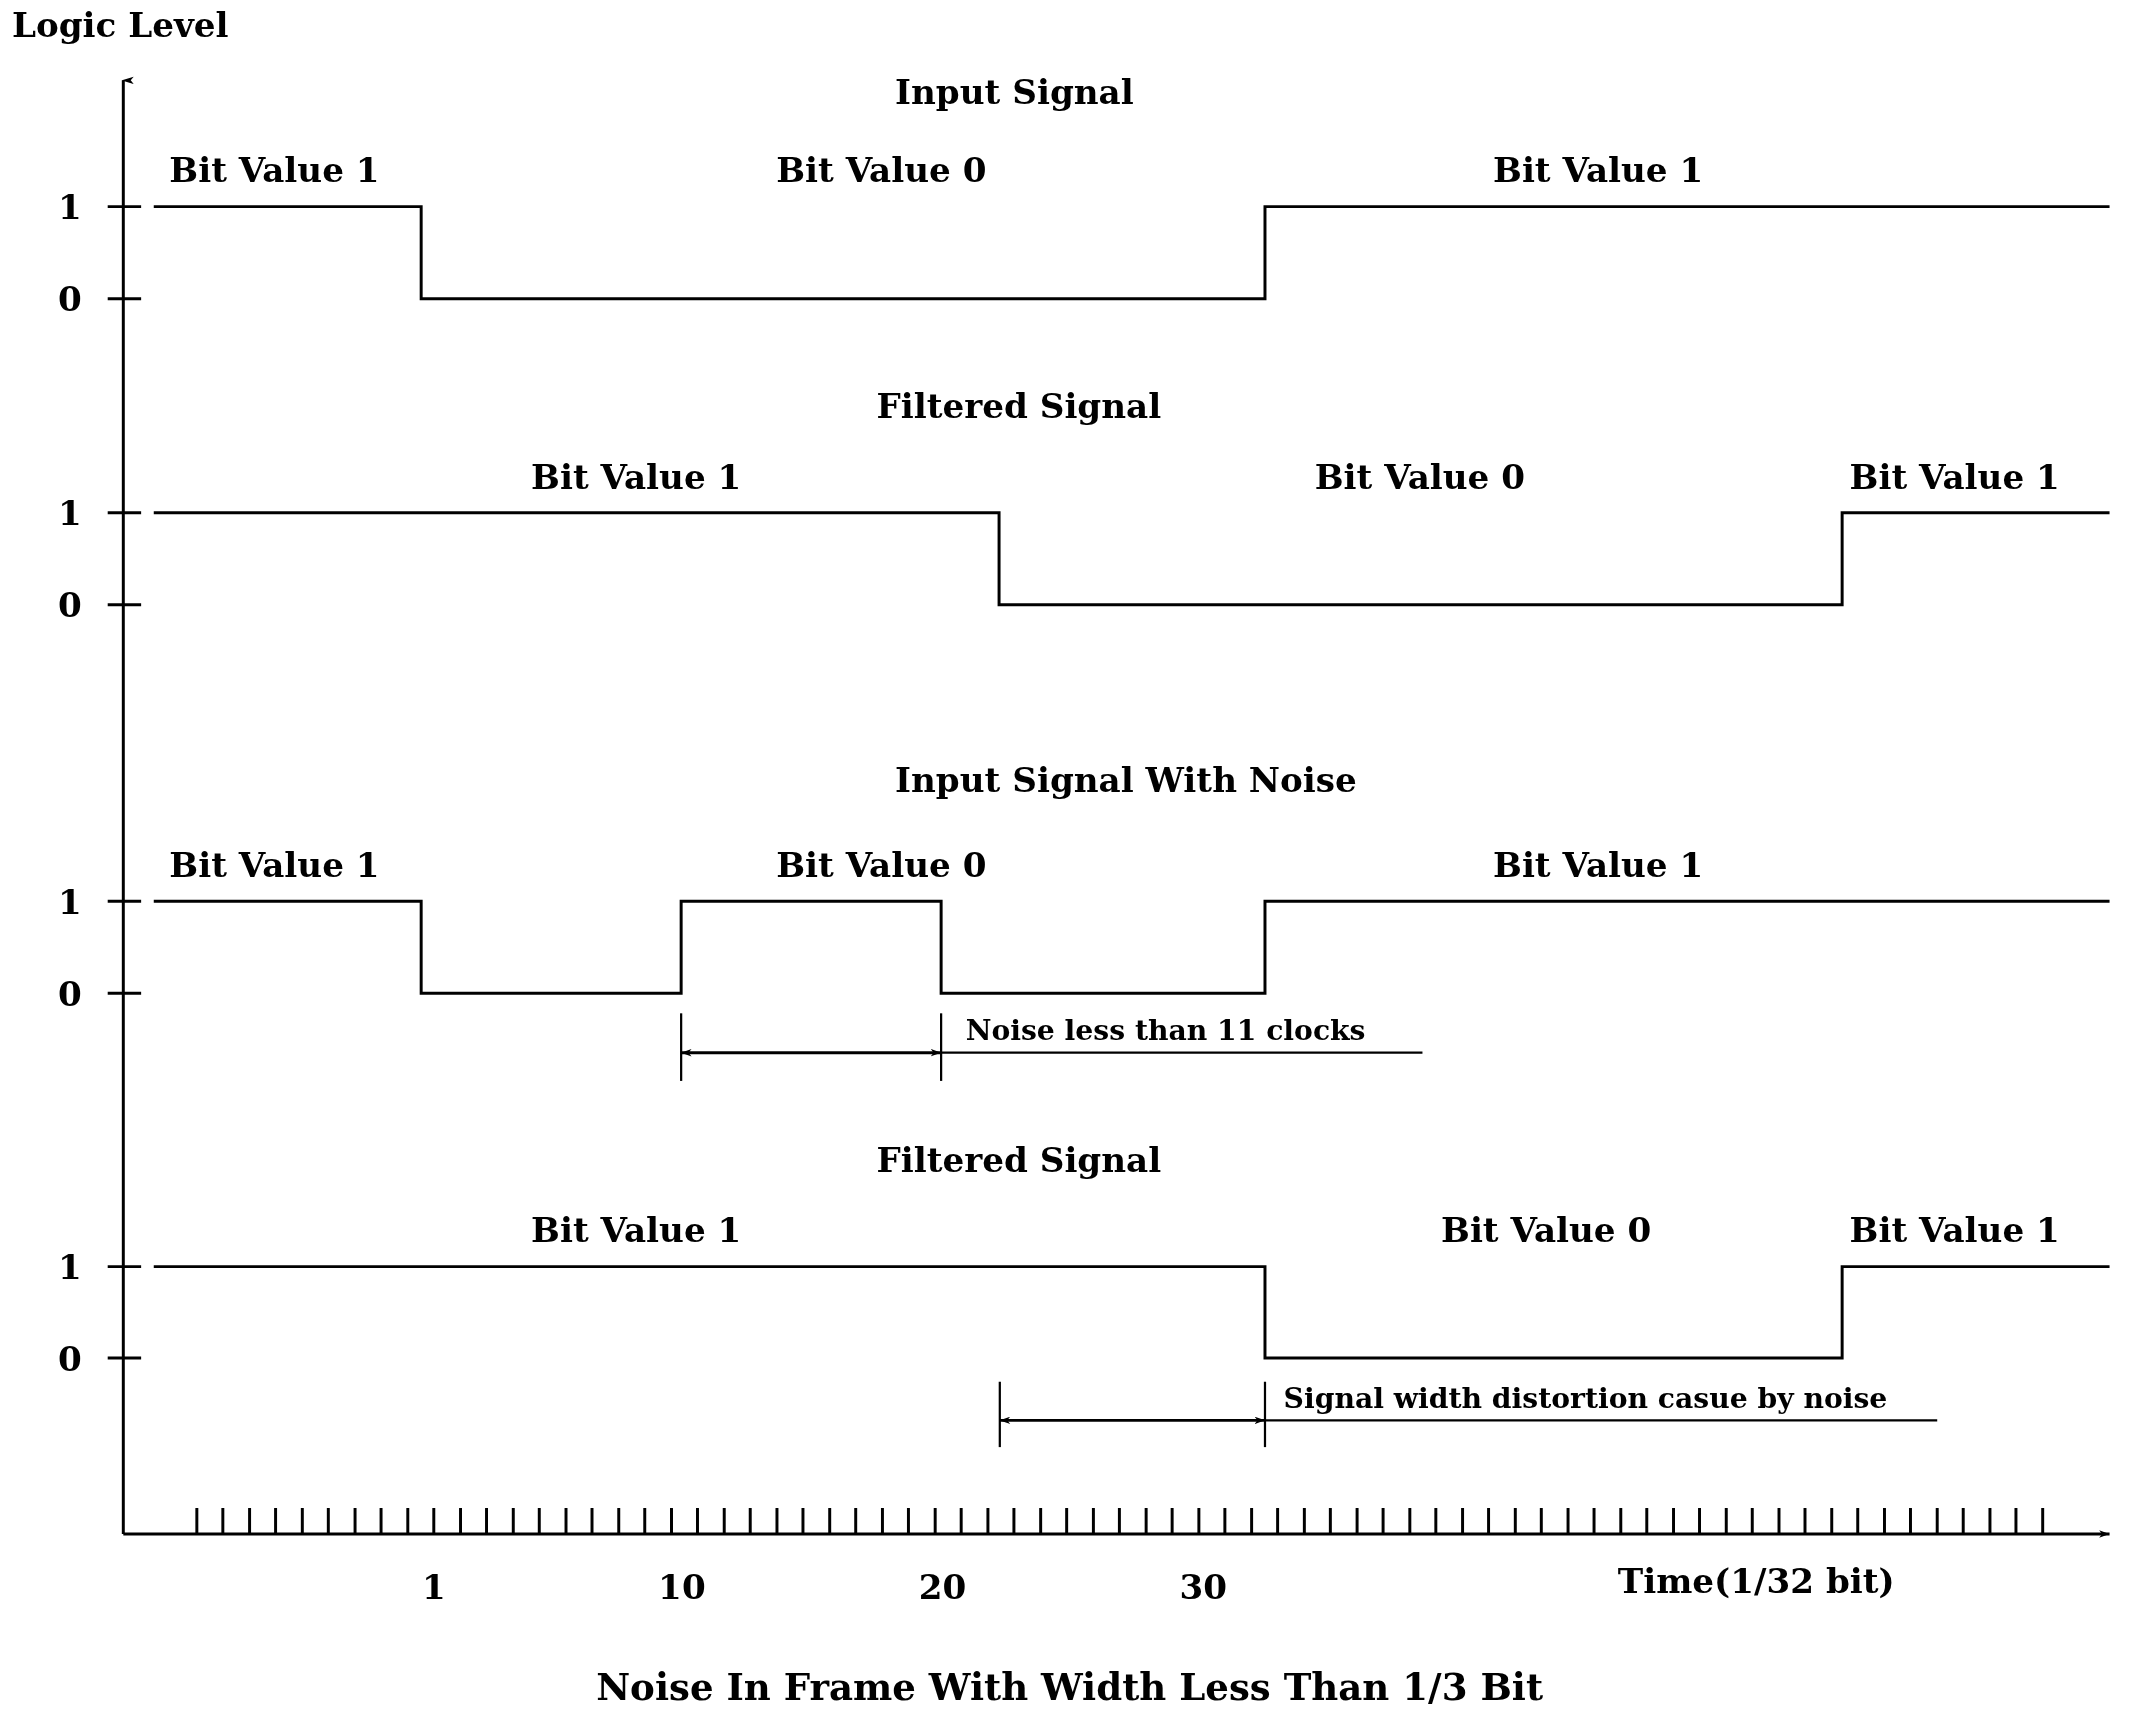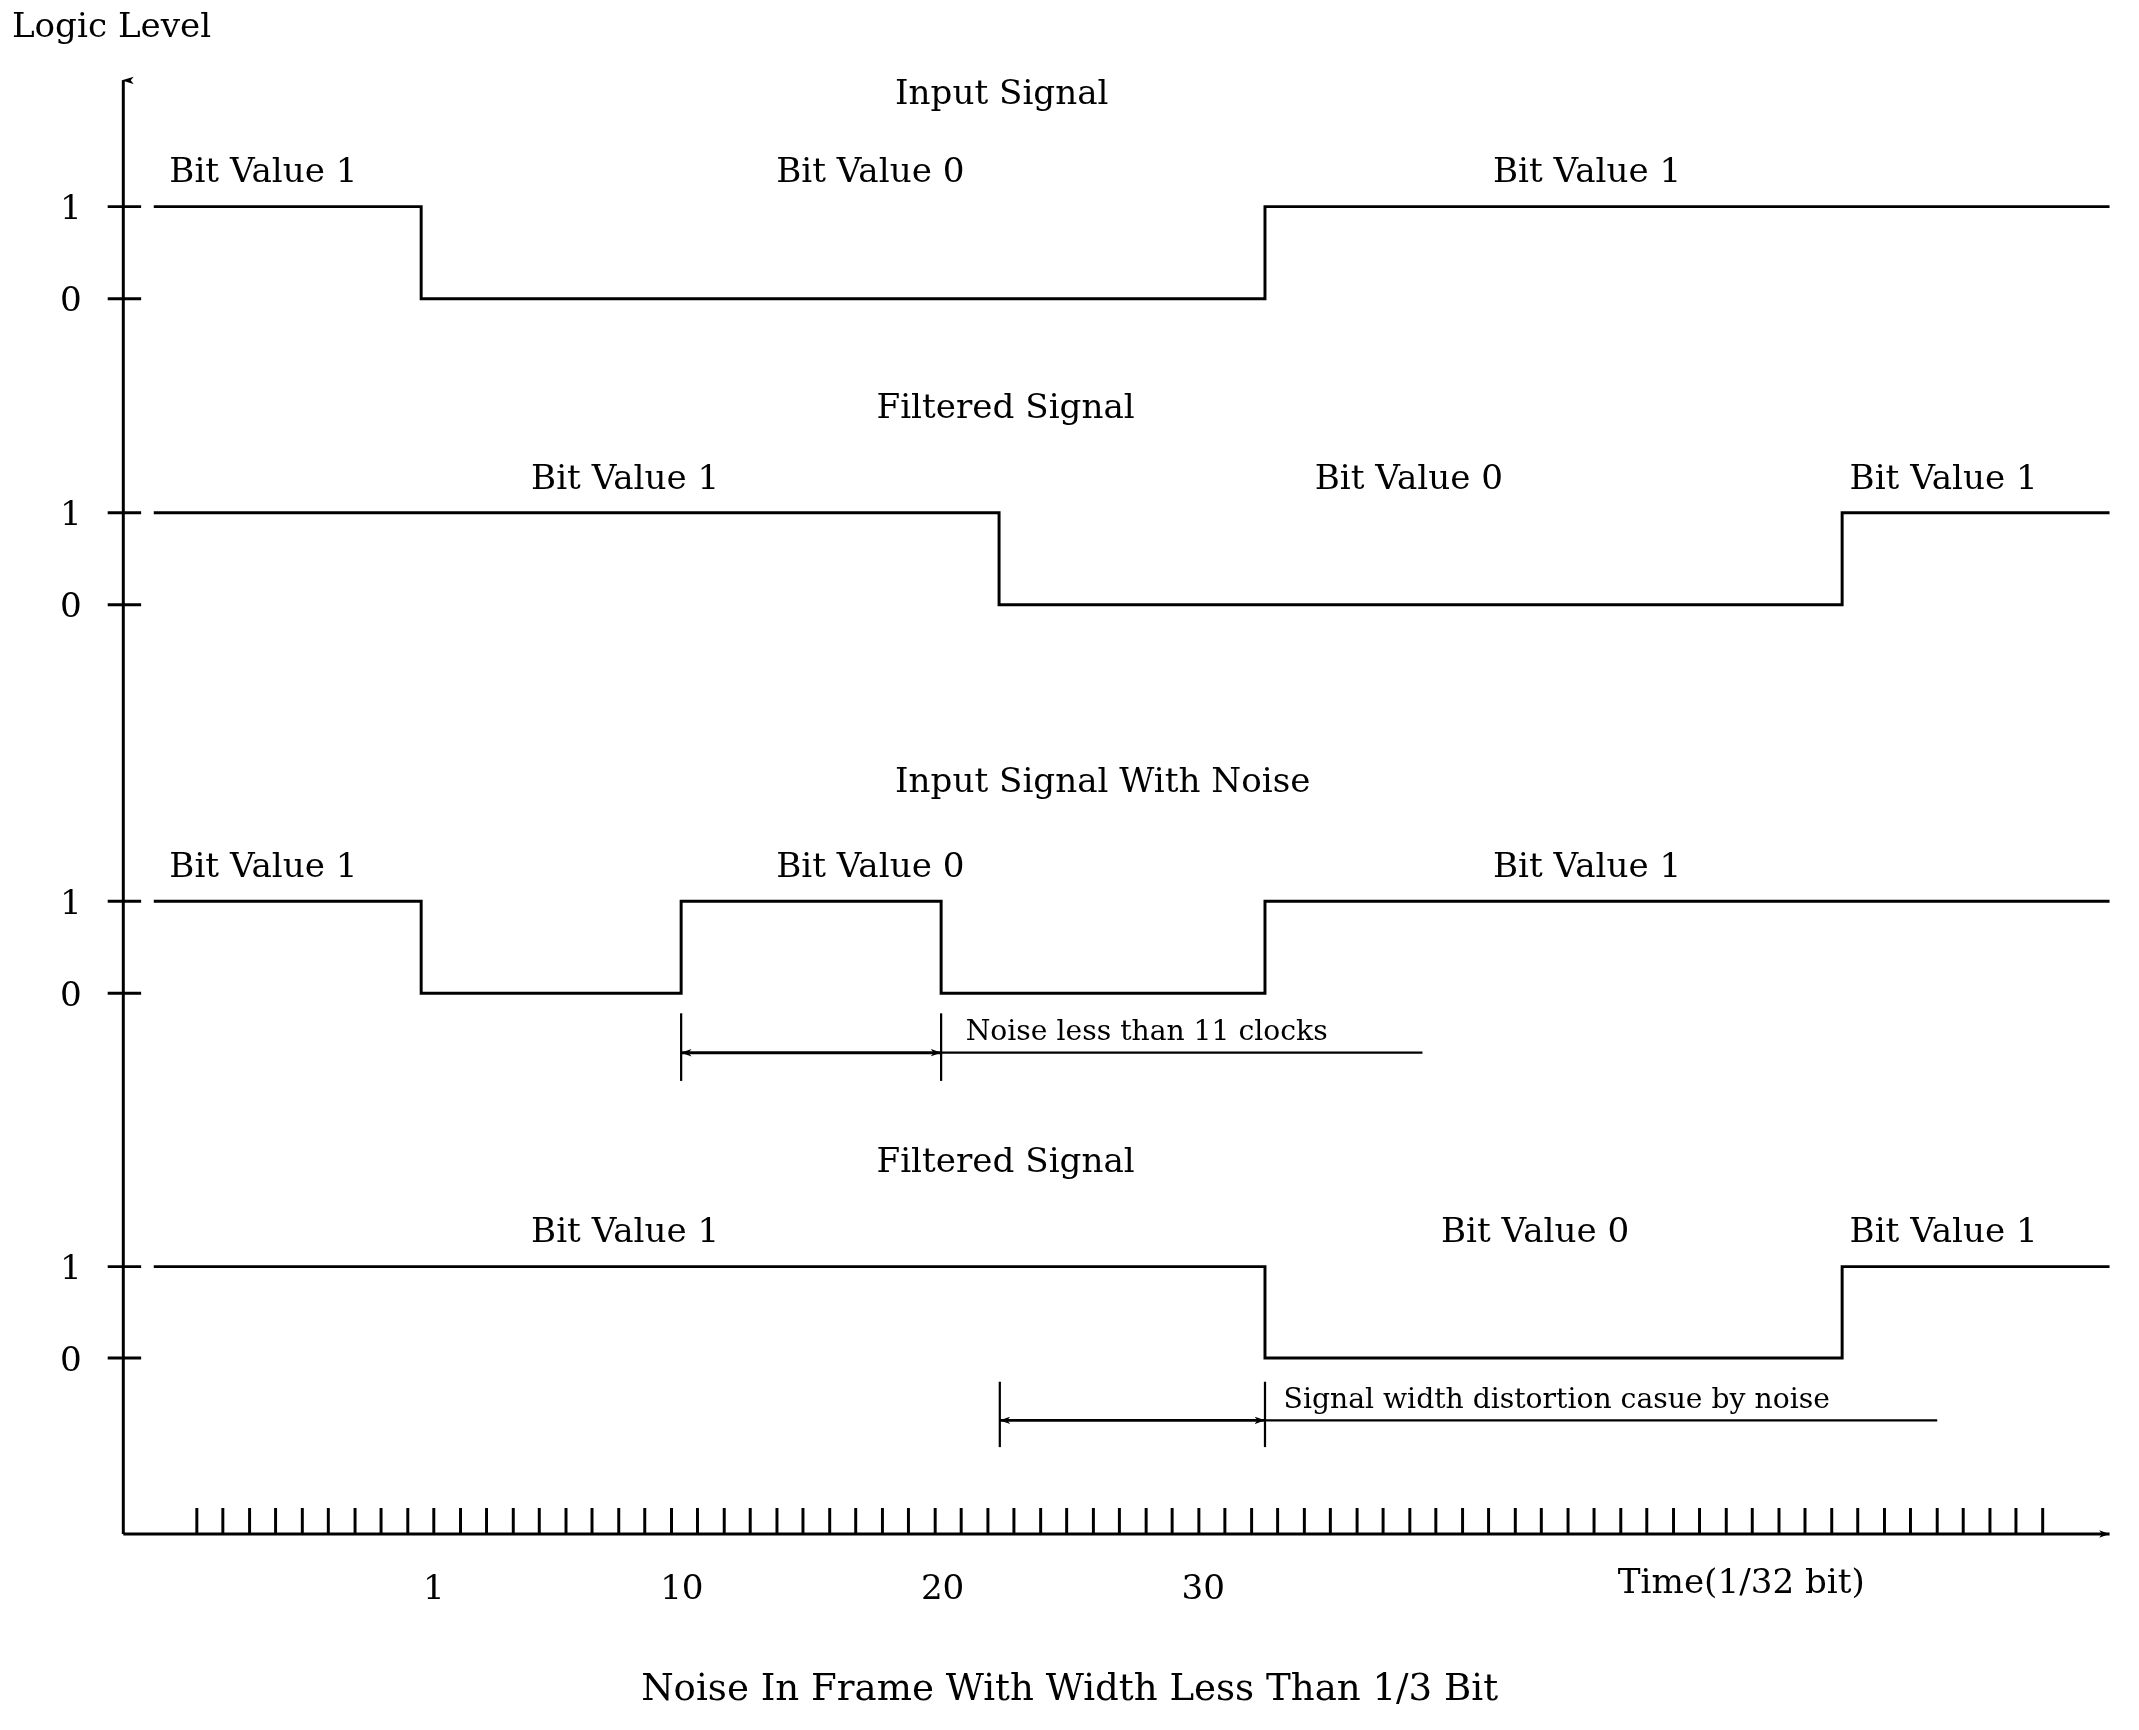--- a/index.html
+++ b/index.html
@@ -10,20 +10,21 @@
   }
   body {
     font-family: "DejaVu Serif", serif;
   }
   #page {
     position: relative;
     width: 2140px;
     height: 1731px;
     background: #ffffff;
     overflow: hidden;
+    font-weight: bold;
   }
   svg#diagram {
     position: absolute;
     left: 0;
     top: 0;
     width: 2140px;
     height: 1731px;
     display: block;
   }
   .wire {

